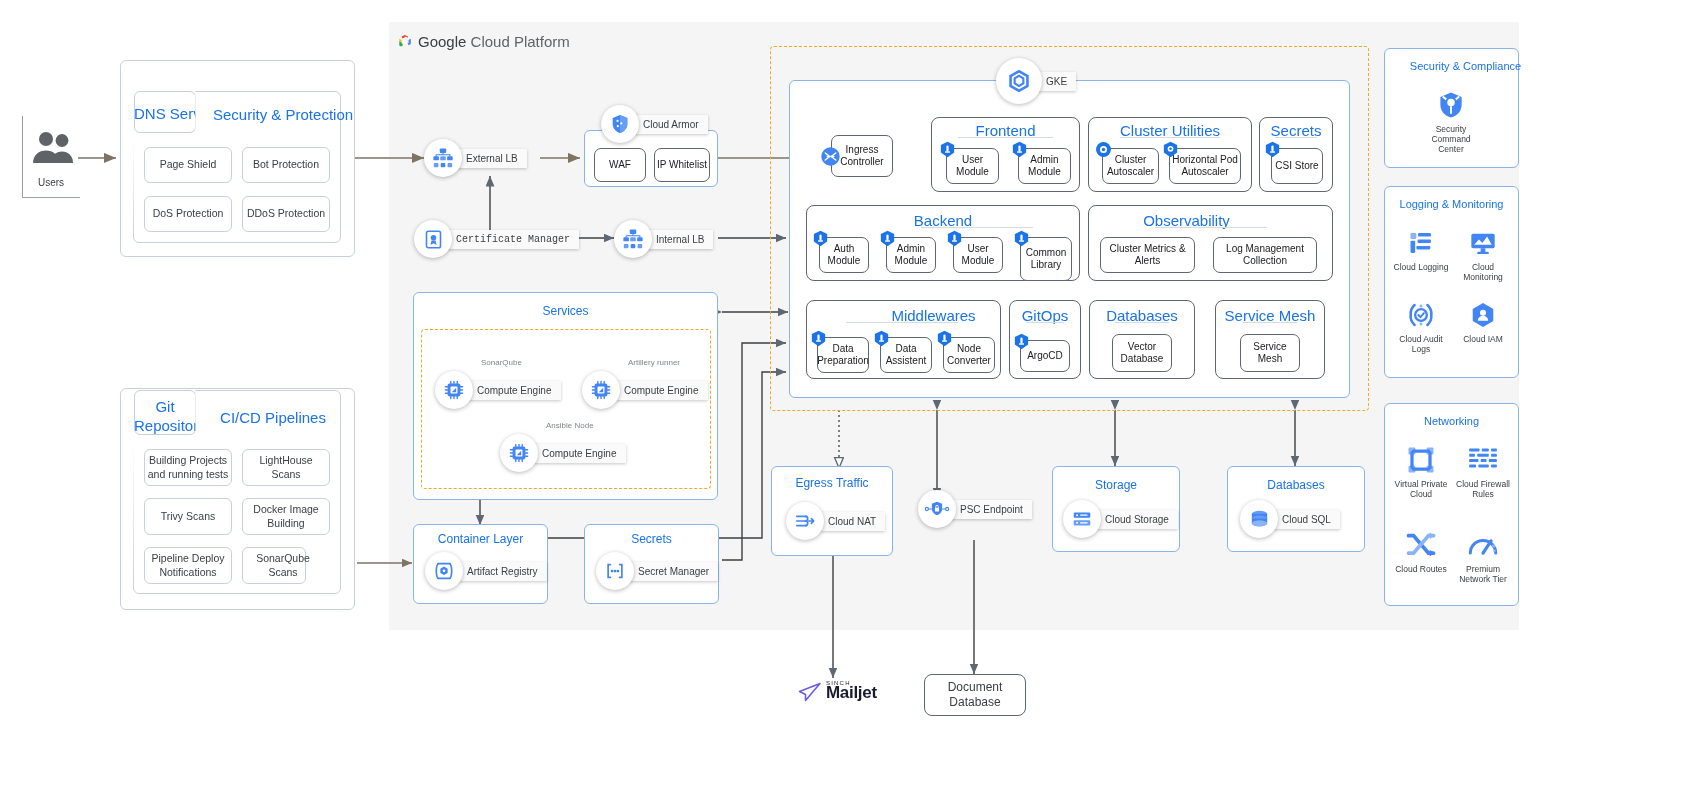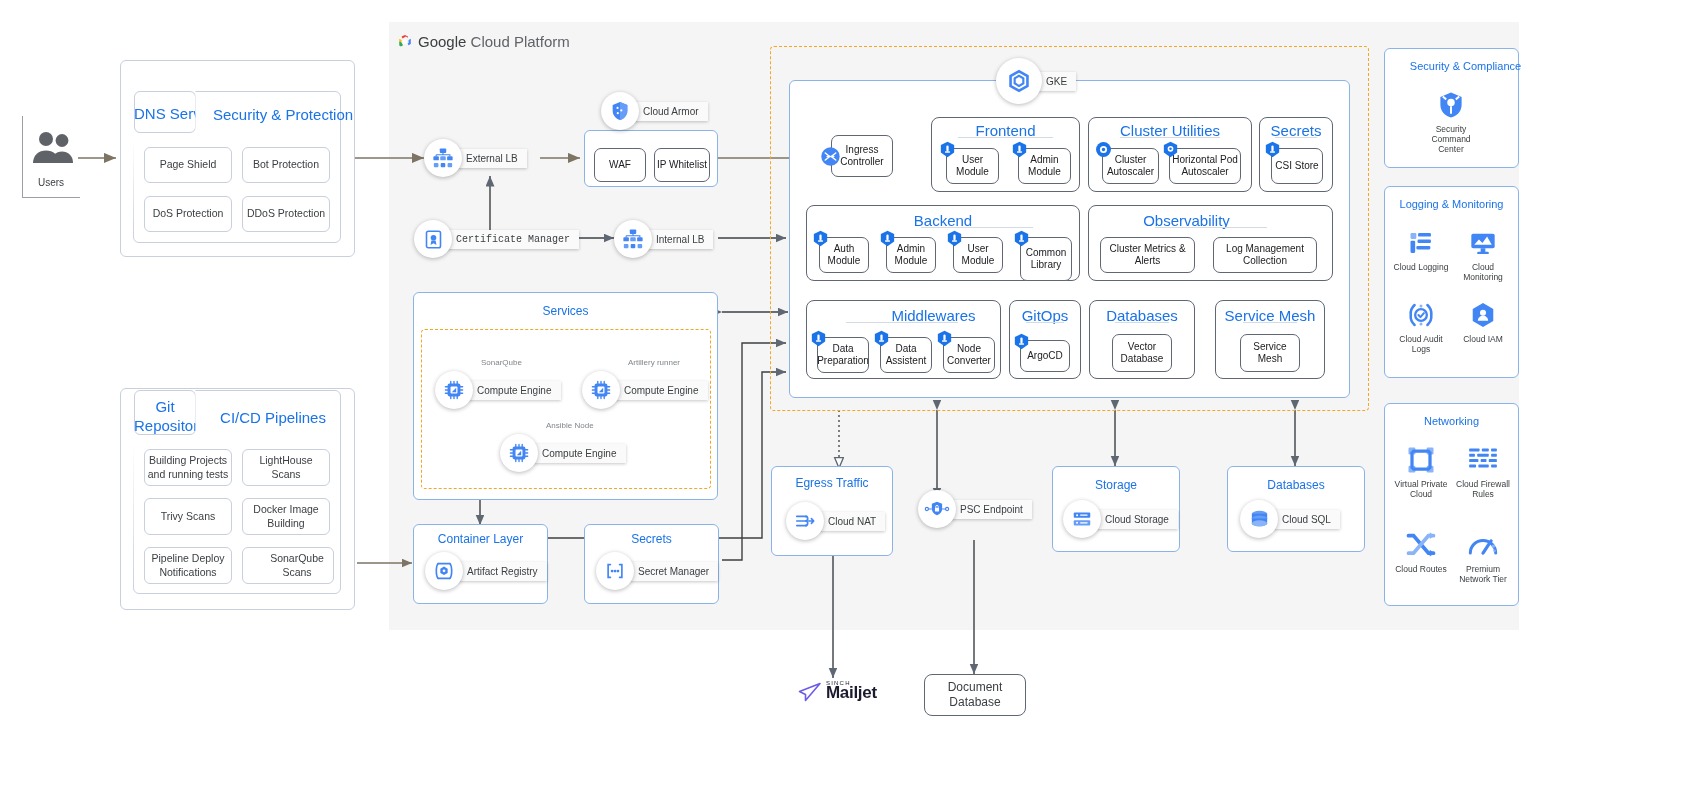--- a/index.html
+++ b/index.html
@@ -220,21 +220,21 @@
 <div class="grp" style="left:134px;top:390px;width:62px;height:45px;"></div>
 <div class="hdr hdr-sm" style="left:134px;top:398px;width:62px;white-space:normal;line-height:1.25;">Git Repository</div>
 
 <div class="grp" style="left:133px;top:390px;width:208px;height:204px;clip-path:polygon(0.5% 22%, 30% 22%, 30% 0%, 100% 0%, 100% 100%, 0% 100%);"></div>
 <div class="hdr hdr-sm" style="left:213px;top:409px;width:120px;">CI/CD Pipelines</div>
 <div class="tile" style="left:144px;top:449px;width:88px;height:37px;">Building Projects and running tests</div>
 <div class="tile" style="left:242px;top:449px;width:88px;height:37px;">LightHouse Scans</div>
 <div class="tile" style="left:144px;top:498px;width:88px;height:37px;">Trivy Scans</div>
 <div class="tile" style="left:242px;top:498px;width:88px;height:37px;">Docker Image Building</div>
 <div class="tile" style="left:144px;top:547px;width:88px;height:37px;">Pipeline Deploy Notifications</div>
-<div class="tile" style="left:242px;top:547px;width:92px;height:37px;padding-left:20px;">SonarQube Scans</div>
+<div class="tile" style="left:242px;top:547px;width:64px;height:37px;padding-left:20px;">SonarQube Scans</div>
 
 <div class="chip" style="left:424px;top:139px;">
   <div class="circ">
     <svg width="22" height="22" viewBox="0 0 24 24">
       <rect x="8.5" y="1.5" width="7" height="5" rx="1" fill="#4285f4"></rect>
       <rect x="1.5" y="10" width="6" height="4.5" rx="1" fill="#4285f4"></rect>
       <rect x="9" y="10" width="6" height="4.5" rx="1" fill="#669df6"></rect>
       <rect x="16.5" y="10" width="6" height="4.5" rx="1" fill="#4285f4"></rect>
       <rect x="2" y="17.5" width="5" height="4.5" rx="1" fill="#669df6"></rect>
       <rect x="9.5" y="17.5" width="5" height="4.5" rx="1" fill="#4285f4"></rect>
@@ -266,21 +266,21 @@
       <rect x="2" y="17.5" width="5" height="4.5" rx="1" fill="#669df6"></rect>
       <rect x="9.5" y="17.5" width="5" height="4.5" rx="1" fill="#4285f4"></rect>
       <rect x="17" y="17.5" width="5" height="4.5" rx="1" fill="#669df6"></rect>
       <path d="M12 6.5V8.5M4.5 8.5h15v1.5M4.5 8.5v1.5" stroke="#4285f4" stroke-width="1.2" fill="none"></path>
     </svg>
   </div>
   <div class="lbl">Internal LB</div>
 </div>
 
 <div class="grp-blue" style="left:584px;top:130px;width:134px;height:57px;"></div>
-<div class="chip" style="left:601px;top:92px;">
+<div class="chip" style="left:601px;top:105px;">
   <div class="circ">
     <svg width="22" height="22" viewBox="0 0 24 24">
       <path d="M12 2.2l8 3.3v6.2c0 5-3.4 8.7-8 10.1-4.6-1.4-8-5.1-8-10.1V5.5z" fill="#4285f4"></path>
       <path d="M12 2.2l8 3.3v6.2c0 5-3.4 8.7-8 10.1z" fill="#669df6"></path>
       <circle cx="9.3" cy="8.6" r="1.2" fill="#fff"></circle>
       <circle cx="13.4" cy="11.4" r="1.2" fill="#fff"></circle>
       <circle cx="9.6" cy="14.4" r="1.2" fill="#fff"></circle>
     </svg>
   </div>
   <div class="lbl">Cloud Armor</div>

